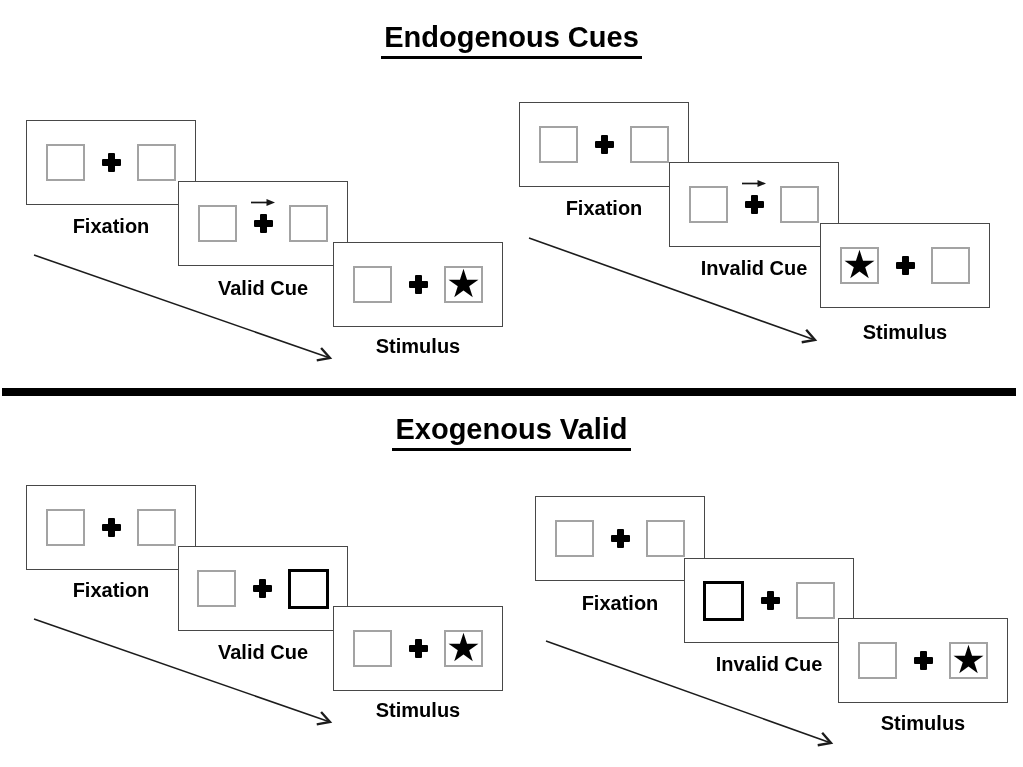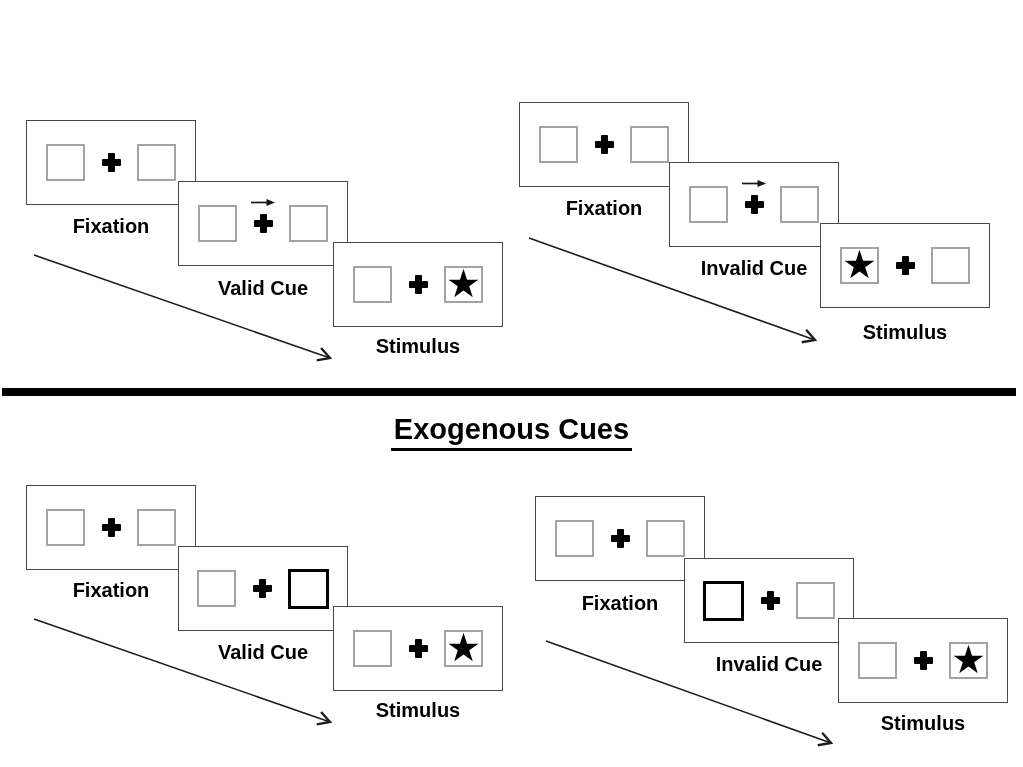--- a/index.html
+++ b/index.html
@@ -67,22 +67,23 @@
       <marker id="ah" viewBox="0 0 12 12" refX="10" refY="6" markerWidth="11" markerHeight="11" orient="auto">
         <path d="M2,1.5 L10,6 L2,10.5" fill="none" stroke="#1c1c1c" stroke-width="1.6"></path>
       </marker>
     </defs>
     <line x1="34" y1="255" x2="330" y2="358" stroke="#1c1c1c" stroke-width="1.6" marker-end="url(#ah)"></line>
     <line x1="529" y1="238" x2="815" y2="340" stroke="#1c1c1c" stroke-width="1.6" marker-end="url(#ah)"></line>
     <line x1="34" y1="619" x2="330" y2="722" stroke="#1c1c1c" stroke-width="1.6" marker-end="url(#ah)"></line>
     <line x1="546" y1="641" x2="831" y2="743" stroke="#1c1c1c" stroke-width="1.6" marker-end="url(#ah)"></line>
   </svg>
 
+  <div class="sec-title" style="top:20px"><span class="tspan">Endogenous Cues</span></div>
   <div class="divider"></div>
-  <div class="sec-title" style="top:412px"><span class="tspan">Exogenous Cues</span></div>
+  <div class="sec-title" style="top:412px"><span class="tspan">Exogenous Valid</span></div>
 
   <div class="panel z1" style="left:26px;top:120px">
     <span class="box"></span>
     <span class="sym">
         <span class="plus"></span>
       </span>
     <span class="box"></span>
   </div>
   <div class="panel z2" style="left:178px;top:181px">
     <span class="box"></span>

